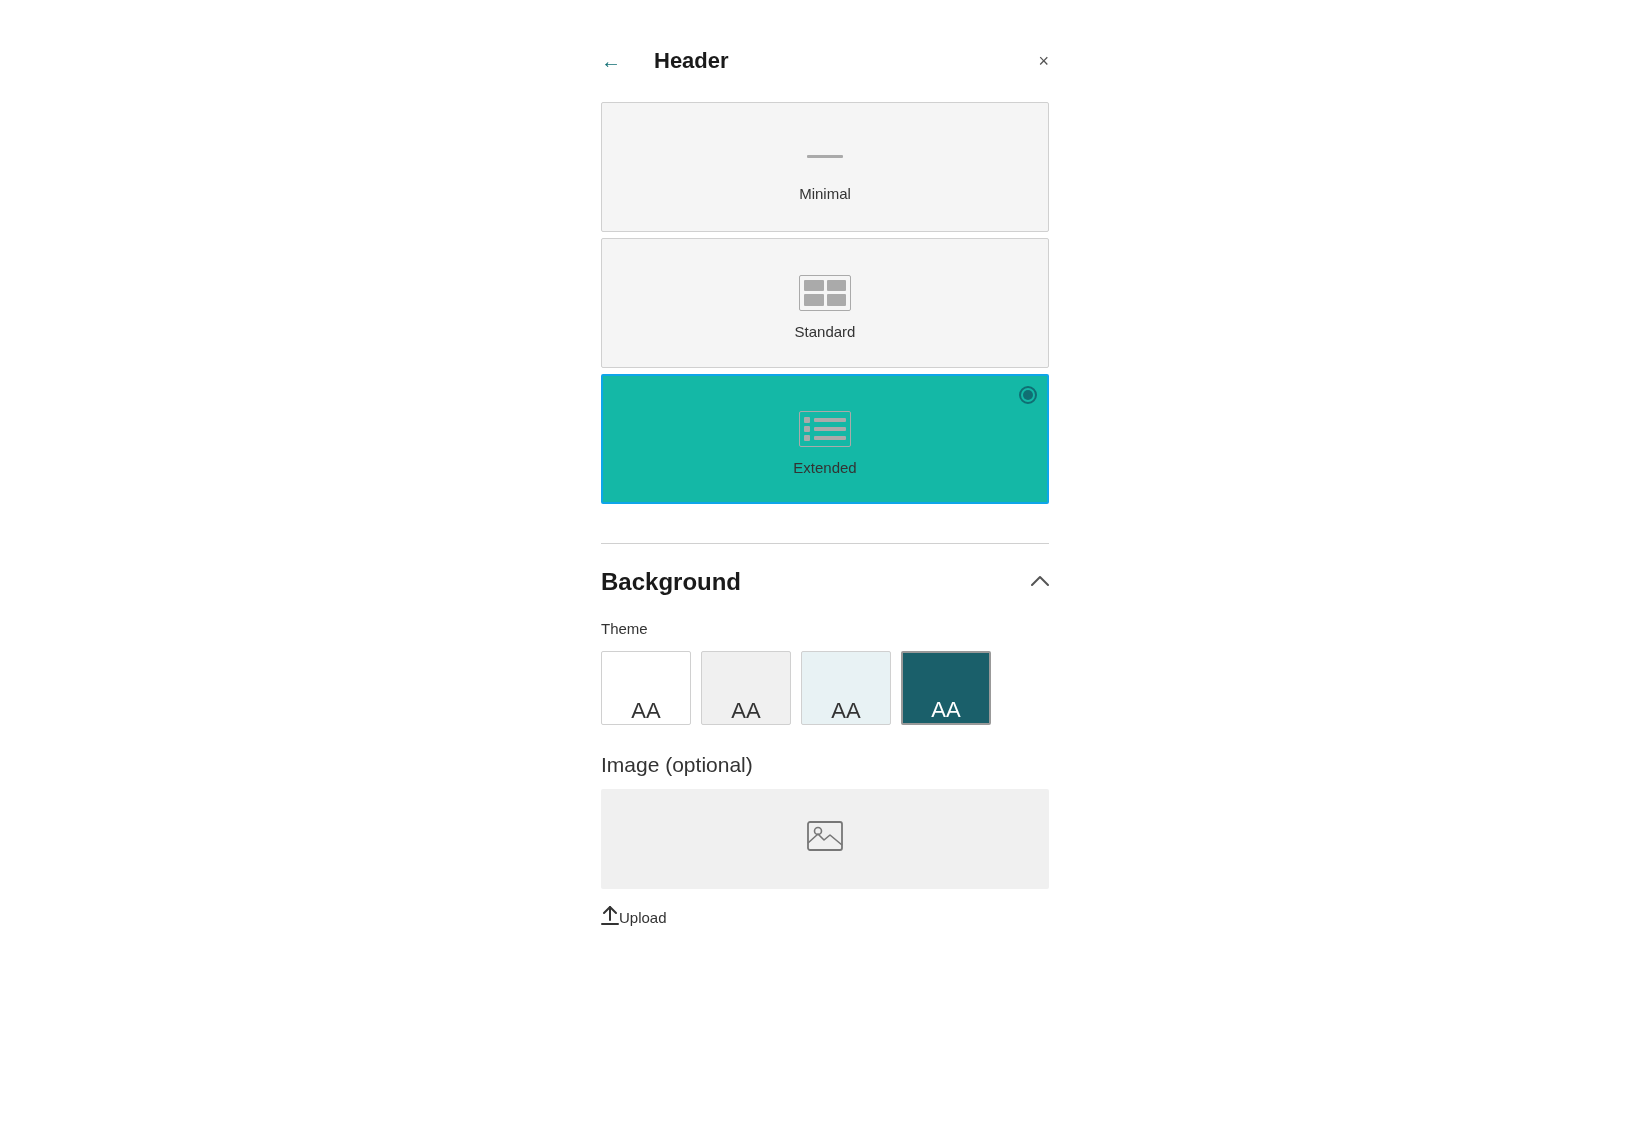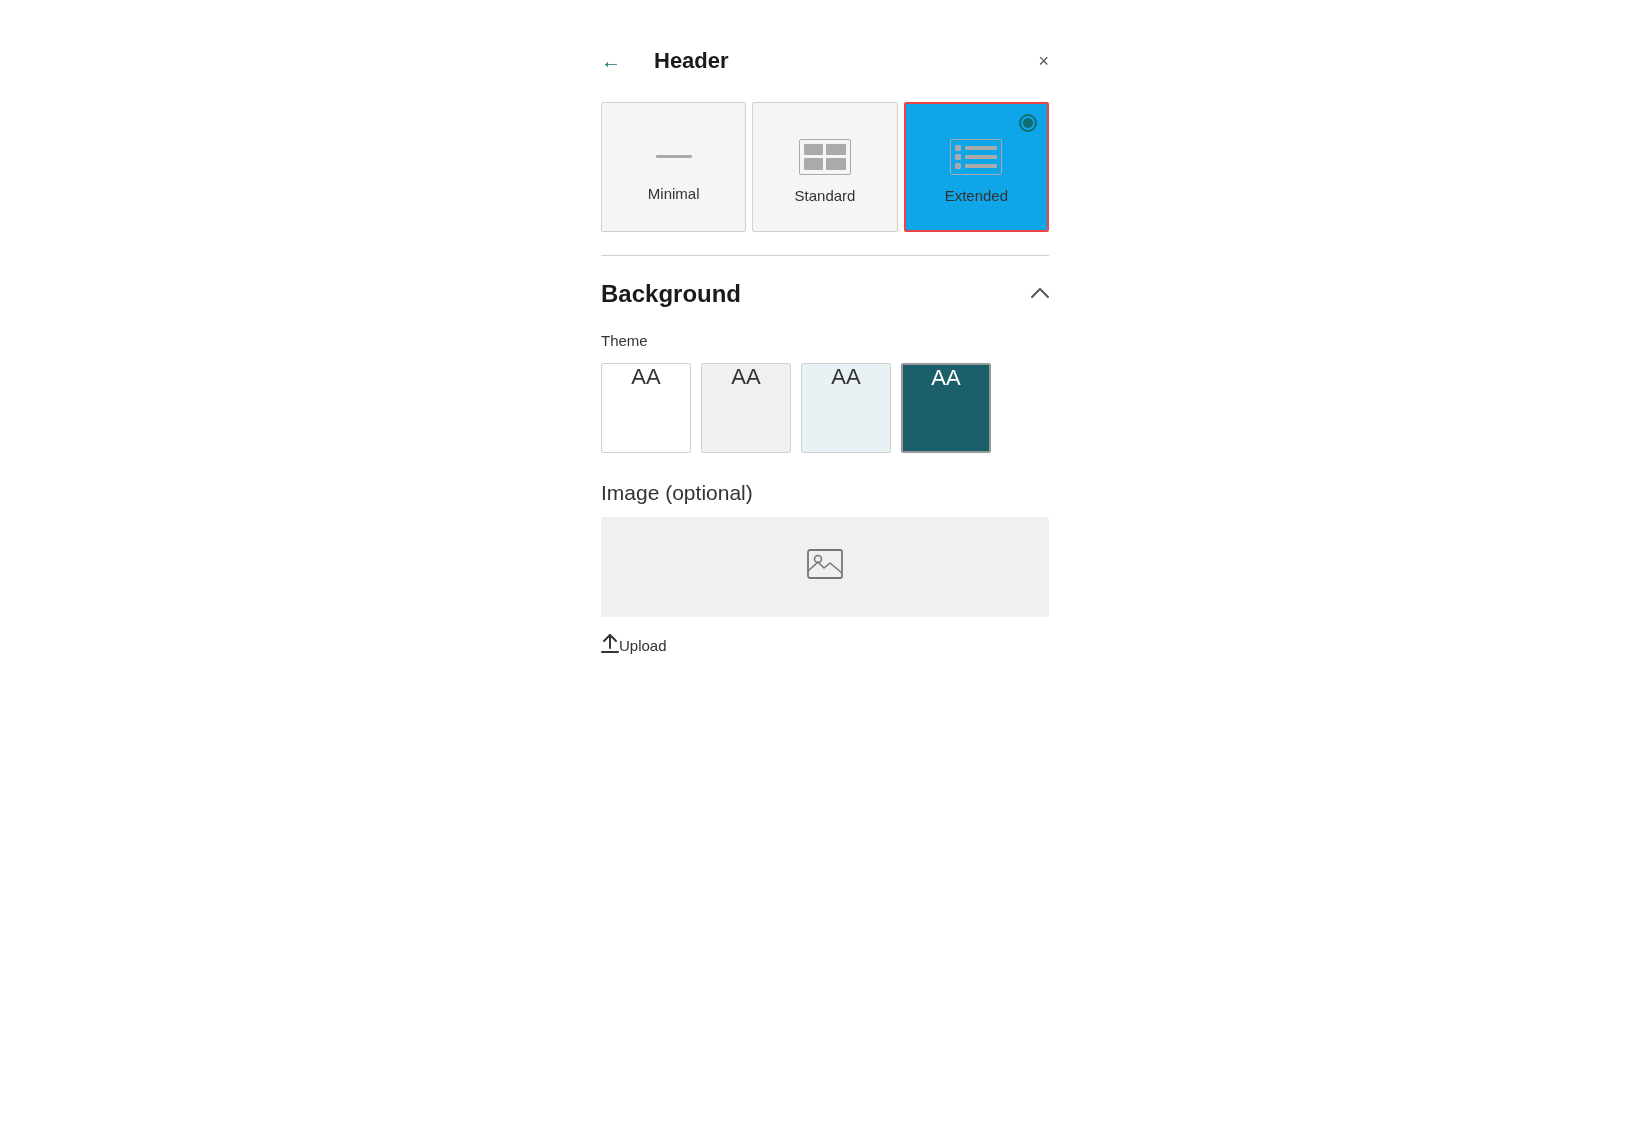--- a/index.html
+++ b/index.html
@@ -48,42 +48,42 @@
     .close-icon {
       font-size: 18px;
       color: #555;
       cursor: pointer;
       line-height: 1;
     }
 
     
     .layout-grid {
       display: grid;
-      grid-template-columns: 1fr 1fr 1fr;
+      grid-template-columns: 1fr;
       gap: 6px;
-      margin-bottom: 23px;
+      margin-bottom: 39px;
     }
 
     .layout-option {
       border: 1.5px solid #d0d0d0;
       background: #f5f5f5;
       border-radius: 2px;
       display: flex;
       flex-direction: column;
       align-items: center;
       justify-content: center;
       padding: 28px 16px 20px 16px;
       cursor: pointer;
       position: relative;
       min-height: 130px;
     }
 
     .layout-option.selected {
-      border: 2px solid #ef4444;
-      background: #0ea5e9;
+      border: 2px solid #0ea5e9;
+      background: #14b8a6;
     }
 
     .layout-option .radio-dot {
       position: absolute;
       top: 10px;
       right: 10px;
       width: 18px;
       height: 18px;
       border-radius: 50%;
       border: 2px solid #106e73;
@@ -229,25 +229,25 @@
 
     
     .theme-grid {
       display: flex;
       gap: 10px;
       margin-bottom: 28px;
     }
 
     .theme-swatch {
       width: 90px;
-      height: 90px;
+      height: 74px;
       border: 1.5px solid #d0d0d0;
       border-radius: 2px;
       display: flex;
-      align-items: flex-start;
+      align-items: flex-end;
       justify-content: center;
       cursor: pointer;
       font-size: 22px;
       font-weight: 500;
       color: #333;
     }
 
     .theme-swatch.white {
       background: #ffffff;
     }

